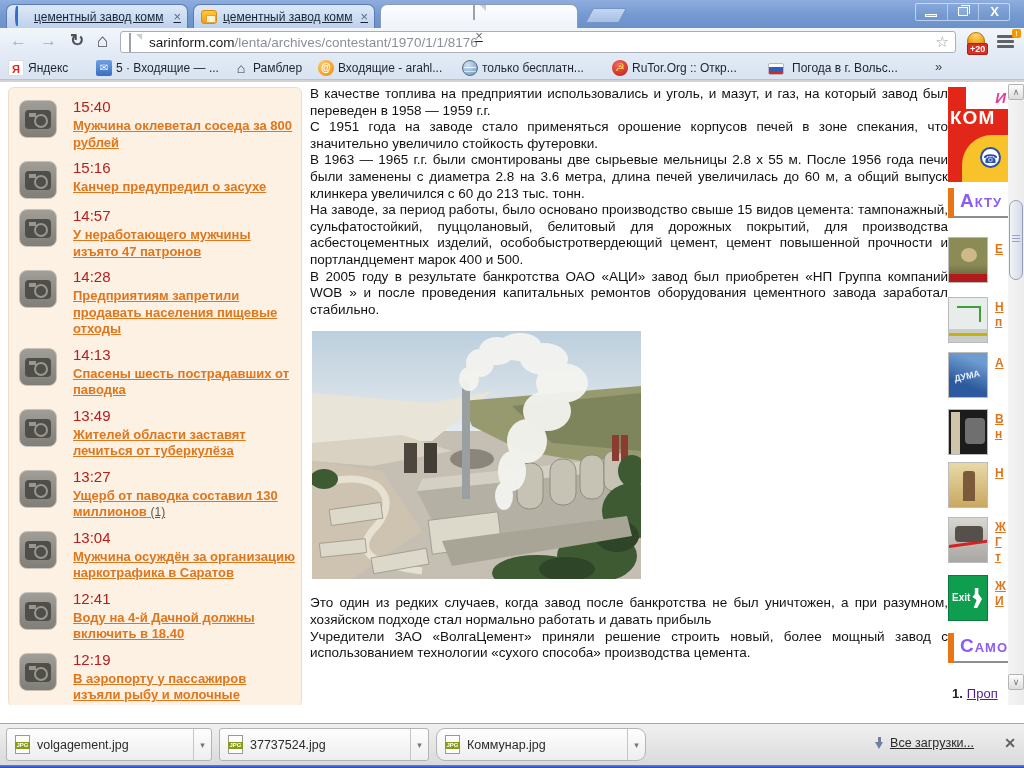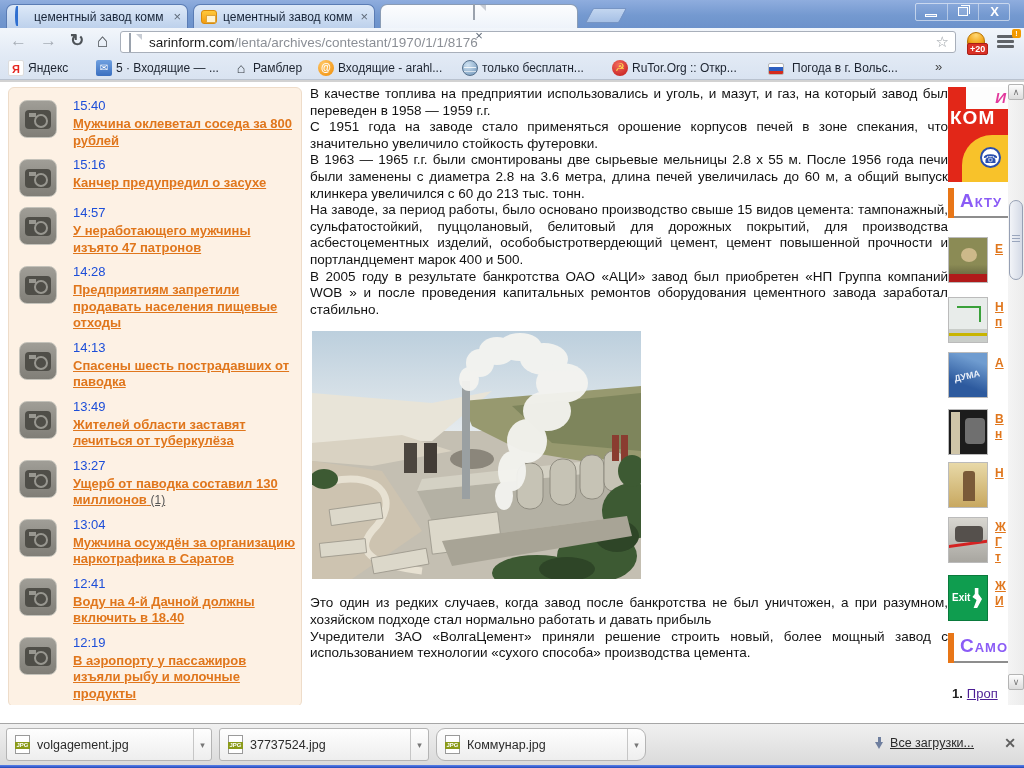--- a/index.html
+++ b/index.html
@@ -3,21 +3,21 @@
 <meta charset="utf-8">
 <style>
   * { margin:0; padding:0; box-sizing:border-box; }
   html,body { width:1024px; height:768px; overflow:hidden; font-family:"Liberation Sans", sans-serif; background:#fff; }
 
   
   #tabstrip { position:absolute; left:0; top:0; width:1024px; height:28px;
     background:linear-gradient(180deg,#8fadde 0%,#7499d0 55%,#6c92cb 100%); }
   .tab { position:absolute; top:4px; height:24px; border:1px solid #5a7cb4; border-bottom:none;
     border-radius:7px 7px 0 0; display:flex; align-items:center; padding:0 6px; gap:5px;
-    background:linear-gradient(180deg,#dde9f8,#bdd1ec); font-size:12px; color:#17днь2437; color:#172437; }
+    background:linear-gradient(180deg,#dde9f8,#bdd1ec); font-size:12px; color:#17днь2437; color:#172437;text-decoration:underline; }
   .tab.active { background:linear-gradient(180deg,#fcfdfe,#eef3fa); border-color:#8a9cb5; z-index:3; }
   .tab-title { flex:1; white-space:nowrap; overflow:hidden; text-overflow:ellipsis; }
   .tab-x { color:#5f6a78; font-size:13px; line-height:10px; cursor:default; }
   .fav { width:16px; height:16px; flex:0 0 16px; position:relative; }
   .fav-crescent { width:12px; height:14px; margin:1px 2px; border:3px solid #2f6fd0; border-right:none;
     border-radius:50% 0 0 50%/50% 0 0 50%; }
   .fav-orange { width:14px; height:14px; margin:1px; background:linear-gradient(180deg,#ffc93c,#f39c12);
     border:1px solid #d98b0a; border-radius:3px; }
   .fav-orange:before { content:""; position:absolute; left:4px; top:4px; width:8px; height:6px;
     background:#fff3d0; border:1px solid #e0a63a; }
@@ -75,21 +75,21 @@
   
   #news { position:absolute; left:8px; top:5px; width:294px; height:620px; background:#fdf1e4;
     border:1px solid #eedcc9; border-radius:6px; overflow:hidden; padding:10px 6px 0 10px; }
   .news-item { display:flex; margin-bottom:8px; }
   .cam { width:38px; height:38px; flex:0 0 38px; border-radius:8px; margin-top:2px;
     background:linear-gradient(180deg,#a09e97,#807e77); border:1px solid #c4c2ba; position:relative; }
   .cam:before { content:""; position:absolute; left:5px; top:9px; width:26px; height:19px; background:#4f4e48; border-radius:4px; }
   .cam:after { content:""; position:absolute; right:8px; top:13px; width:10px; height:10px; border:2px solid #989790; border-radius:50%; }
   .cam .vf { position:absolute; left:9px; top:12px; width:7px; height:4px; background:#989790; }
   .news-txt { margin-left:16px; width:228px; }
-  .news-time { font-size:13px; color:#1d4ed8; margin-bottom:3px; }
+  .news-time { font-size:15px; color:#b91c1c; margin-bottom:3px; }
   .news-link { font-size:13px; line-height:16.5px; font-weight:bold; color:#e0761c; text-decoration:underline; }
   .news-cmt { font-size:12px; color:#555; font-weight:normal; text-decoration:underline; }
 
   
   #article { position:absolute; left:310px; top:4px; width:638px; }
   .para { font-size:13.5px; line-height:16.6px; color:#121212; text-align:justify; }
   #photo { width:329px; height:248px; margin:13px 0 12px 2px; }
 
   
   #rail { position:absolute; left:948px; top:0; width:60px; height:625px; overflow:hidden; }

